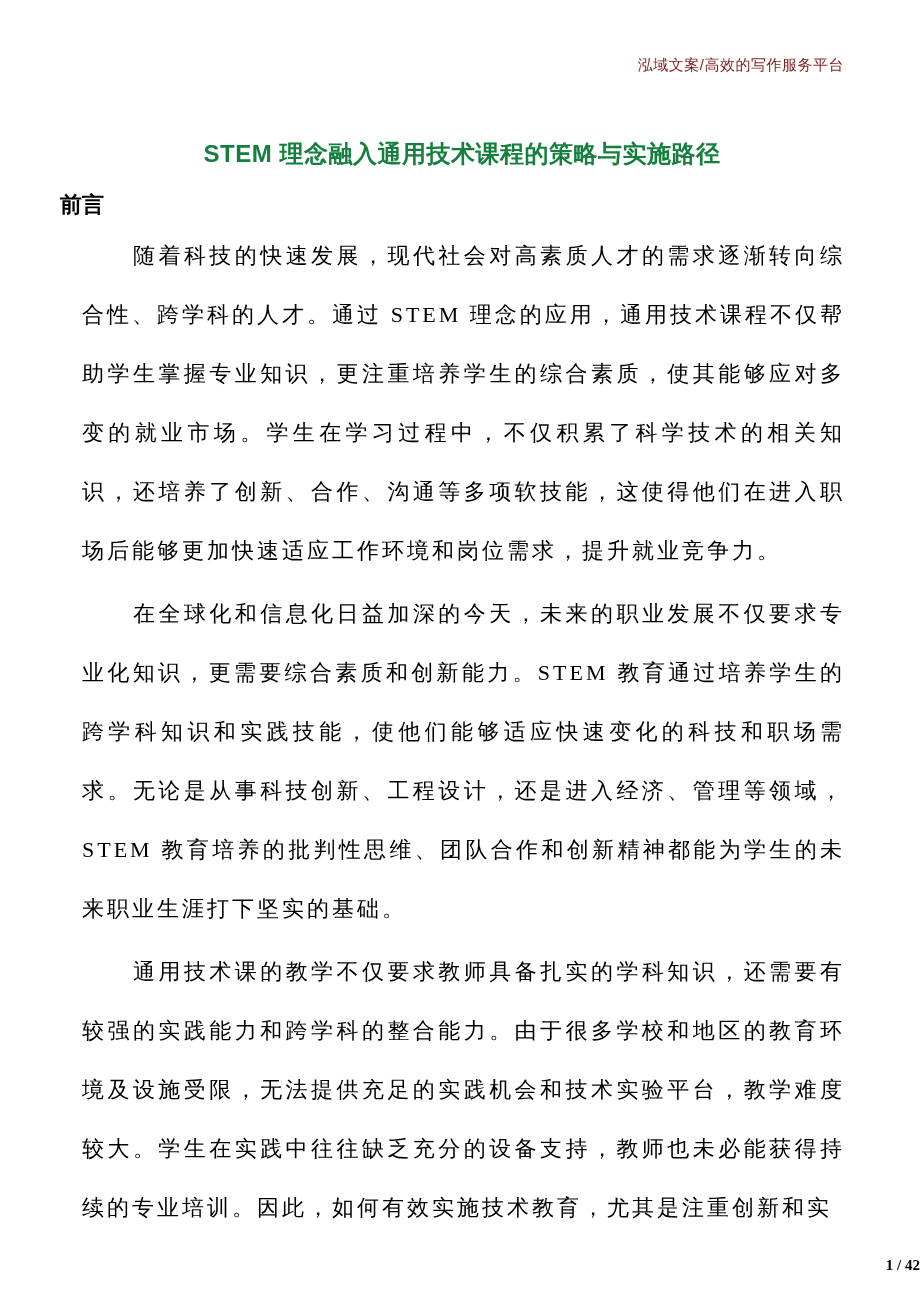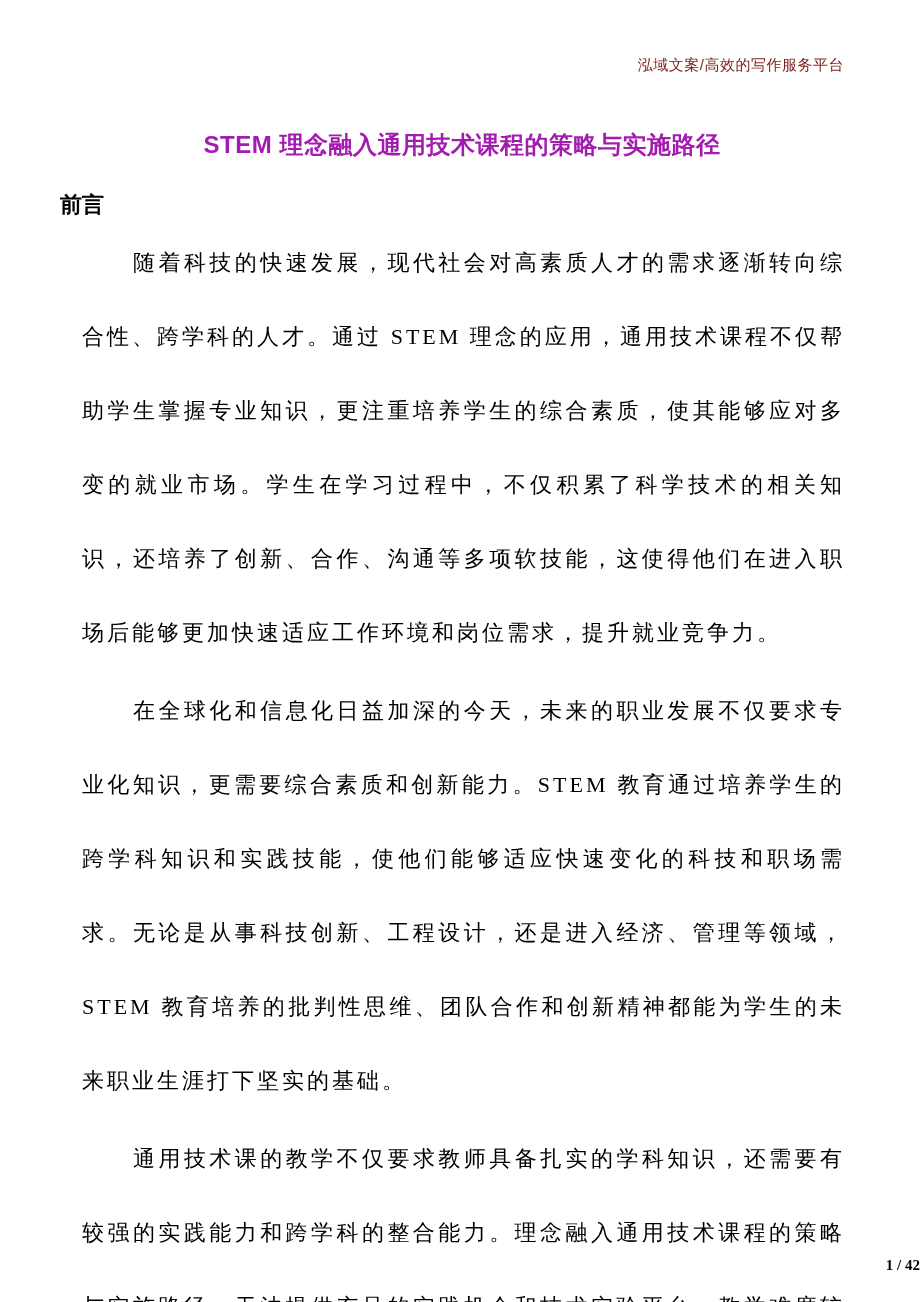--- a/index.html
+++ b/index.html
@@ -25,28 +25,28 @@
     font-family: "Liberation Sans", sans-serif;
     font-size: 15px;
     letter-spacing: 0.5px;
     color: #7f1d1d;
   }
   .doc-title {
     position: absolute;
     top: 121px;
     left: 60px;
     right: 56px;
-    margin: 7px;
+    margin: 16px;
     text-align: center;
     font-family: "Liberation Sans", sans-serif;
     font-weight: bold;
     font-size: 24px;
     line-height: 34px;
     letter-spacing: 0.5px;
-    color: #a21caf;
+    color: #15803d;
   }
   .doc-subtitle {
     position: absolute;
     top: 189px;
     left: 60px;
     right: 56px;
     margin: 0;
     font-family: Liberation Sans, sans-serif;
     font-weight: bold;
     font-size: 22px;
@@ -56,21 +56,21 @@
   .doc-body {
     position: absolute;
     top: 226px;
     left: 82px;
     width: 763px;
   }
   .doc-body p {
     margin: 0 0 4px 0;
     font-family: "Liberation Serif", serif;
     font-size: 22px;
-    line-height: 74px;
+    line-height: 59px;
     letter-spacing: 3px;
     text-align: justify;
     text-indent: 51px;
     color: #000000;
     word-break: break-all;
   }
   .doc-footer {
     position: absolute;
     top: 1256px;
     left: 0;
@@ -93,20 +93,20 @@
     <span>泓域文案/高效的写作服务平台</span>
   </div>
 
   <h1 class="doc-title">STEM 理念融入通用技术课程的策略与实施路径</h1>
 
   <h2 class="doc-subtitle">前言</h2>
 
   <div class="doc-body">
     <p>随着科技的快速发展，现代社会对高素质人才的需求逐渐转向综合性、跨学科的人才。通过 STEM 理念的应用，通用技术课程不仅帮助学生掌握专业知识，更注重培养学生的综合素质，使其能够应对多变的就业市场。学生在学习过程中，不仅积累了科学技术的相关知识，还培养了创新、合作、沟通等多项软技能，这使得他们在进入职场后能够更加快速适应工作环境和岗位需求，提升就业竞争力。</p>
     <p>在全球化和信息化日益加深的今天，未来的职业发展不仅要求专业化知识，更需要综合素质和创新能力。STEM 教育通过培养学生的跨学科知识和实践技能，使他们能够适应快速变化的科技和职场需求。无论是从事科技创新、工程设计，还是进入经济、管理等领域，STEM 教育培养的批判性思维、团队合作和创新精神都能为学生的未来职业生涯打下坚实的基础。</p>
-    <p>通用技术课的教学不仅要求教师具备扎实的学科知识，还需要有较强的实践能力和跨学科的整合能力。理念融入通用技术课程的策略与实施路径，无法提供充足的实践机会和技术实验平台，教学难度较大。学生在实践中往往缺乏充分的设备支持，教师也未必能获得持续的专业培训。因此，如何有效实施技术教育，尤其是注重创新和实</p>
+    <p>通用技术课的教学不仅要求教师具备扎实的学科知识，还需要有较强的实践能力和跨学科的整合能力。由于很多学校和地区的教育环境及设施受限，无法提供充足的实践机会和技术实验平台，教学难度较大。学生在实践中往往缺乏充分的设备支持，教师也未必能获得持续的专业培训。因此，如何有效实施技术教育，尤其是注重创新和实</p>
   </div>
 
   <div class="doc-footer">
     <span class="page-number">1 / 42</span>
   </div>
 
 </div>
 
 </body></html>

